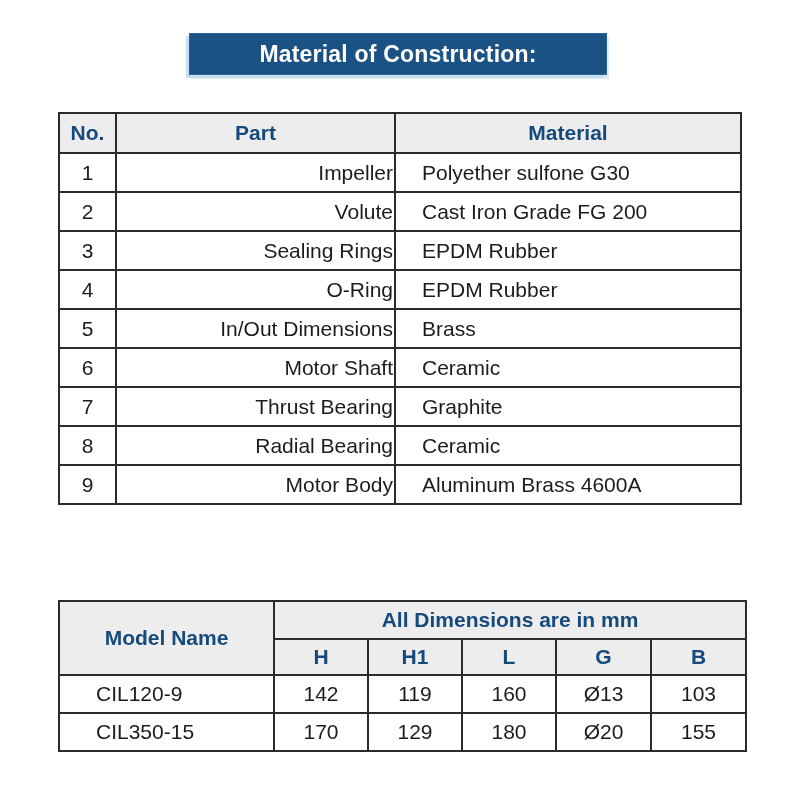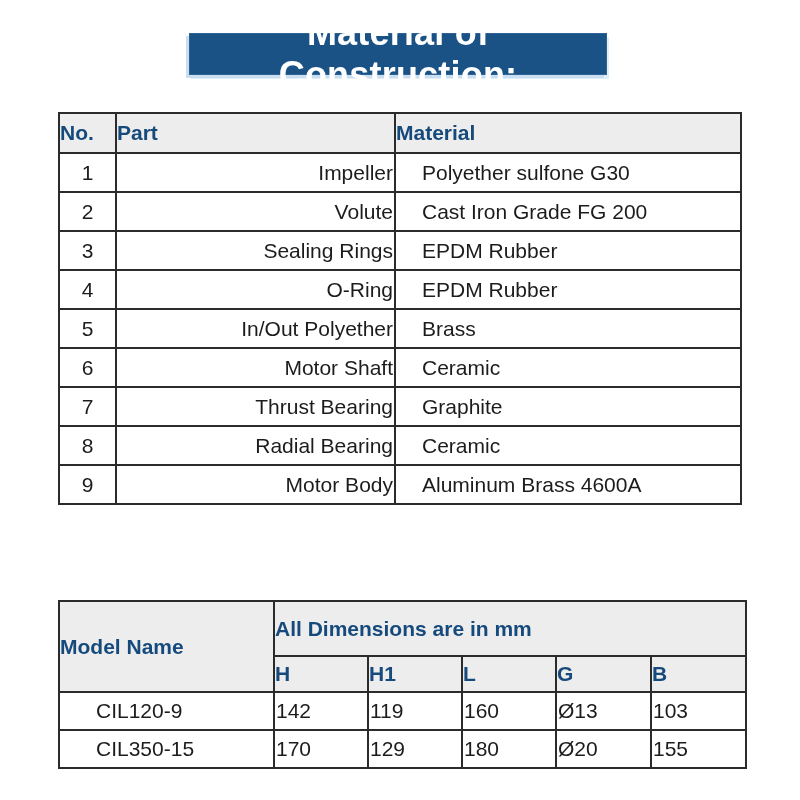--- a/index.html
+++ b/index.html
@@ -29,66 +29,65 @@
     width:418px; height:42px;
     background:var(--banner-bg);
     border:1px solid #2e6394;
     box-shadow:-3px 3px 0 var(--banner-glow), 2px 4px 0 rgba(201,223,241,.55);
     display:flex; align-items:center; justify-content:center;
     box-sizing:border-box;
   }
   .banner span{
     color:var(--banner-text);
     font-weight:bold;
-    font-size:36px;
+    font-size:23px;
     letter-spacing:.2px;
-    text-align:center;
   }
 
   
   table{
     border-collapse:collapse;
     table-layout:fixed;
     position:absolute;
     font-size:21px;
   }
   td,th{
     border:2px solid var(--border);
     box-sizing:border-box;
     overflow:hidden;
     white-space:nowrap;
   }
   th{
     background:var(--header-bg);
     color:var(--header-text);
     font-weight:bold;
-    text-align:left;
+    text-align:center;
     padding:0;
   }
   td{
     background:#ffffff;
     color:var(--body-text);
     font-weight:normal;
   }
 
   
   .materials{ left:58px; top:112px; width:682px; }
   .materials thead tr{height:40px;}
   .materials tbody tr{height:39px;}
   .materials .c-no{text-align:center;}
   .materials .c-part{text-align:right;padding-left:34px;}
   .materials .c-material{text-align:left;padding-left:26px;}
 
   
   .dims{ left:58px; top:600px; width:687px; }
-  .dims tr.hdr1{height:55px;border-radius:6px;}
+  .dims tr.hdr1{height:38px;border-radius:6px;}
   .dims tr.hdr2{height:36px;}
   .dims tr.data{height:38px;}
   .dims .model-c{text-align:left;padding-left:36px;}
-  .dims .num-c{margin-left:31px;}
+  .dims .num-c{text-align:center;margin-left:31px;}
 </style>
 </head>
 <body>
 
 <div class="page">
 
   <div class="banner">
     <span>Material of Construction:</span>
   </div>
 
@@ -121,21 +120,21 @@
         <td class="c-part">Sealing Rings</td>
         <td class="c-material">EPDM Rubber</td>
       </tr>
       <tr>
         <td class="c-no">4</td>
         <td class="c-part">O-Ring</td>
         <td class="c-material">EPDM Rubber</td>
       </tr>
       <tr>
         <td class="c-no">5</td>
-        <td class="c-part">In/Out Polyether</td>
+        <td class="c-part">In/Out Dimensions</td>
         <td class="c-material">Brass</td>
       </tr>
       <tr>
         <td class="c-no">6</td>
         <td class="c-part">Motor Shaft</td>
         <td class="c-material">Ceramic</td>
       </tr>
       <tr>
         <td class="c-no">7</td>
         <td class="c-part">Thrust Bearing</td>

